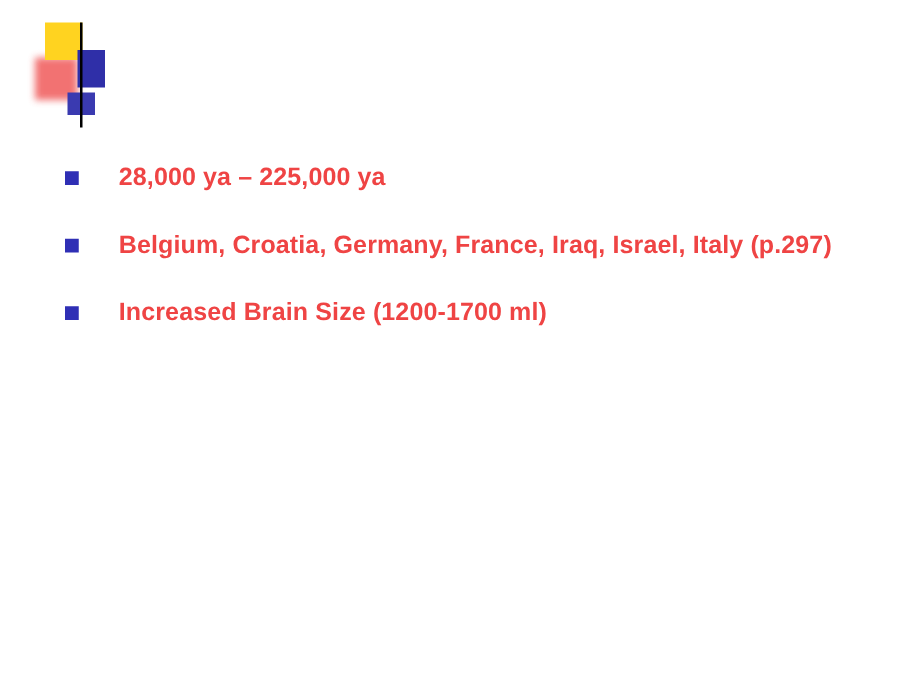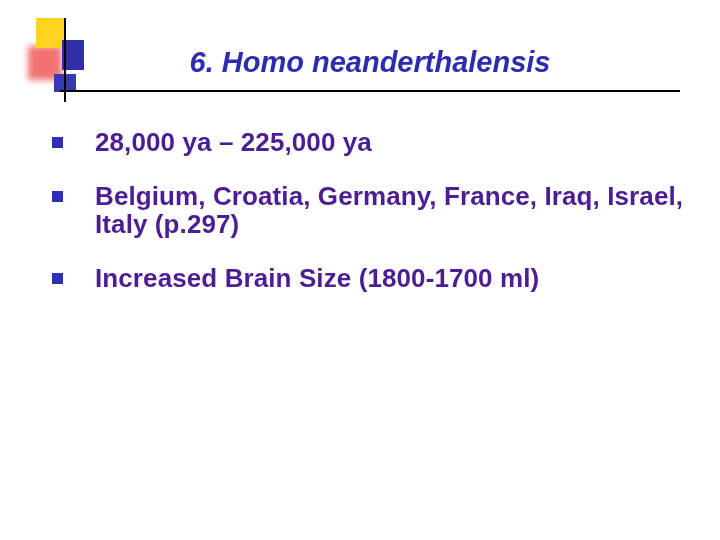--- a/index.html
+++ b/index.html
@@ -108,58 +108,54 @@
   .bullet-marker {
     flex: 0 0 auto;
     width: 11px;
     height: 11px;
     background: #2f2fb5;
     margin-top: 9px;
     margin-right: 32px;
   }
   .bullet-text {
     flex: 1 1 auto;
-    font-size: 26px;
+    font-size: 20px;
     font-weight: bold;
-    color: #4c1d95;
+    color: #ef4444;
     line-height: 28px;
     letter-spacing: .1px;
   }
 </style>
 </head>
 <body>
 
 <div class="slide">
 
   <div class="logo">
     <div class="sq-red"></div>
     <div class="sq-yellow"></div>
     <div class="sq-blue-mid"></div>
     <div class="sq-blue-small"></div>
     <div class="v-rule"></div>
   </div>
 
-  <div class="title-wrap">
-    <div class="title">6.  Homo neanderthalensis</div>
-    <div class="title-rule"></div>
-  </div>
 
   <div class="body">
 
     <div class="bullet-row">
       <div class="bullet-marker"></div>
       <div class="bullet-text">28,000 ya – 225,000 ya</div>
     </div>
 
     <div class="bullet-row">
       <div class="bullet-marker"></div>
       <div class="bullet-text">Belgium, Croatia, Germany, France, Iraq, Israel, Italy (p.297)</div>
     </div>
 
     <div class="bullet-row">
       <div class="bullet-marker"></div>
-      <div class="bullet-text">Increased Brain Size (1800-1700 ml)</div>
+      <div class="bullet-text">Increased Brain Size (1200-1700 ml)</div>
     </div>
 
 
   </div>
 
 </div>
 
 </body></html>

